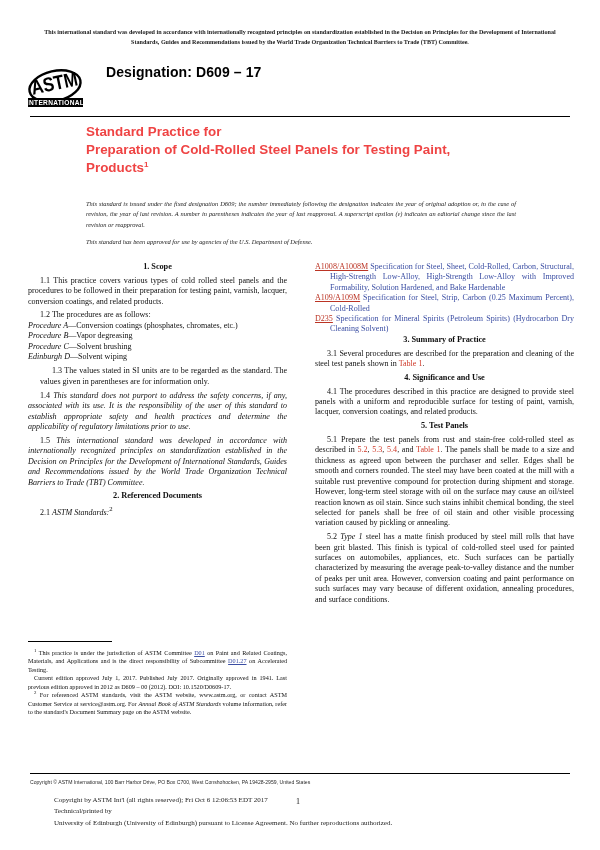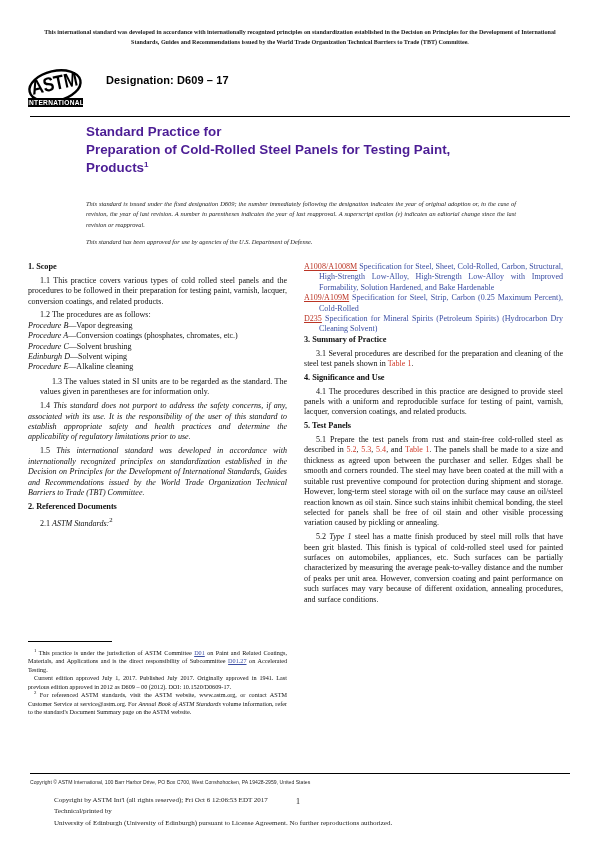--- a/index.html
+++ b/index.html
@@ -43,23 +43,22 @@
   }
   .logo {
     position: relative;
     width: 60px;
     height: 48px;
     flex: 0 0 60px;
   }
   .logo svg { display: block; }
   .designation {
     margin-left: 20px;
-    margin-top: 10px;
     font-family: "Liberation Sans", "DejaVu Sans", sans-serif;
-    font-size: 11px;
+    font-size: 14px;
     font-weight: bold;
     letter-spacing: 0.1px;
     color: #000;
   }
 
   
   .rule-top {
     position: absolute;
     left: 30px;
     top: 116px;
@@ -71,21 +70,21 @@
   
   .title {
     position: absolute;
     left: 86px;
     top: 123px;
     width: 430px;
     font-family: "Liberation Sans", "DejaVu Sans", sans-serif;
     font-weight: bold;
     font-size: 13.4px;
     line-height: 1.33;
-    color: #4c1d95;
+    color: #ef4444;
   }
   .title sup { font-size: 8px; vertical-align: super; line-height: 0; }
 
   
   .frontmatter {
     position: absolute;
     left: 86px;
     top: 199px;
     width: 430px;
     font-size: 6.4px;
@@ -100,27 +99,27 @@
   
   .col {
     position: absolute;
     top: 262px;
     width: 259px;
     font-size: 8.05px;
     line-height: 1.295;
     text-align: justify;
   }
   .col-left  { left: 28px; }
-  .col-right { left: 304px; }
+  .col-right { left: 315px; }
 
   h2.sec {
     font-size: 8.3px;
     font-weight: bold;
     margin: 0 0 3px 0;
-    text-align: left;
+    text-align: center;
     letter-spacing: -0.05px;
   }
   .sec-gap { margin-top: 11px; }
 
   p.para {
     margin: 0 0 3.5px 0;
     text-indent: 12px;
   }
   p.para.tight { margin-bottom: 0; }
   .it { font-style: italic; }
@@ -237,25 +236,24 @@
     <p>This standard is issued under the fixed designation D609; the number immediately following the designation indicates the year of original adoption or, in the case of revision, the year of last revision. A number in parentheses indicates the year of last reapproval. A superscript epsilon (ε) indicates an editorial change since the last revision or reapproval.</p>
     <p>This standard has been approved for use by agencies of the U.S. Department of Defense.</p>
   </div>
 
   <div class="col col-left">
 
     <h2 class="sec">1. Scope</h2>
     <p class="para">1.1 This practice covers various types of cold rolled steel panels and the procedures to be followed in their preparation for testing paint, varnish, lacquer, conversion coatings, and related products.</p>
     <p class="para tight">1.2 The procedures are as follows:</p>
 
+    <p class="proc"><span class="lead it">Procedure A</span><span>—Conversion coatings (phosphates, chromates, etc.)</span></p>
     <p class="proc"><span class="lead it">Procedure B</span><span>—Vapor degreasing</span></p>
-    <p class="proc"><span class="lead it">Procedure A</span><span>—Conversion coatings (phosphates, chromates, etc.)</span></p>
     <p class="proc"><span class="lead it">Procedure C</span><span>—Solvent brushing</span></p>
     <p class="proc"><span class="lead it">Edinburgh D</span><span>—Solvent wiping</span></p>
-    <p class="proc"><span class="lead it">Procedure E</span><span>—Alkaline cleaning</span></p>
 
     <p class="para" style="margin-top:4px;margin-left:12px;">1.3 The values stated in SI units are to be regarded as the standard. The values given in parentheses are for information only.</p>
 
     <p class="para"><span>1.4 </span><span class="ital-para">This standard does not purport to address the safety concerns, if any, associated with its use. It is the responsibility of the user of this standard to establish appropriate safety and health practices and determine the applicability of regulatory limitations prior to use.</span></p>
 
     <p class="para"><span>1.5 </span><span class="ital-para">This international standard was developed in accordance with internationally recognized principles on standardization established in the Decision on Principles for the Development of International Standards, Guides and Recommendations issued by the World Trade Organization Technical Barriers to Trade (TBT) Committee.</span></p>
 
     <h2 class="sec sec-gap">2. Referenced Documents</h2>
     <p class="para tight"><span>2.1 </span><span class="it">ASTM Standards:</span><sup>2</sup></p>
 

